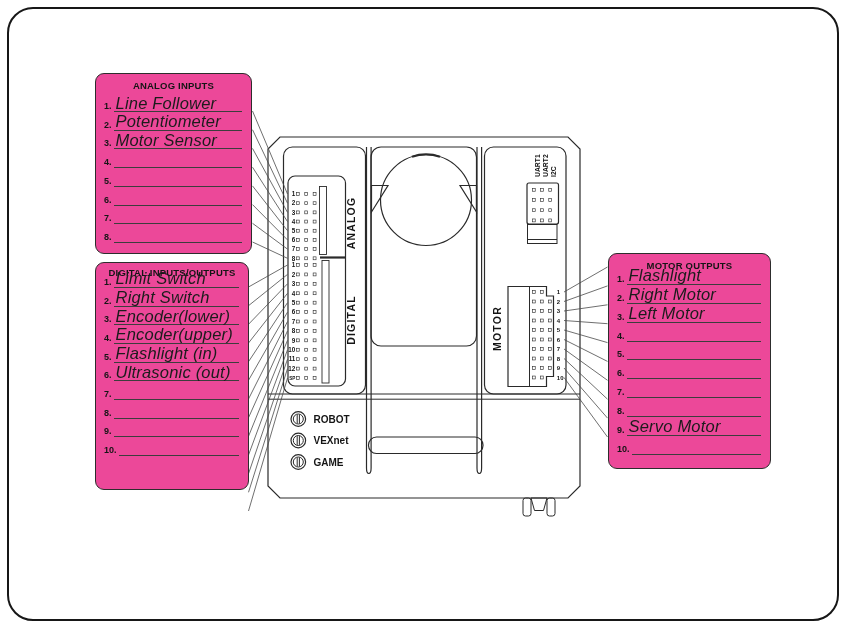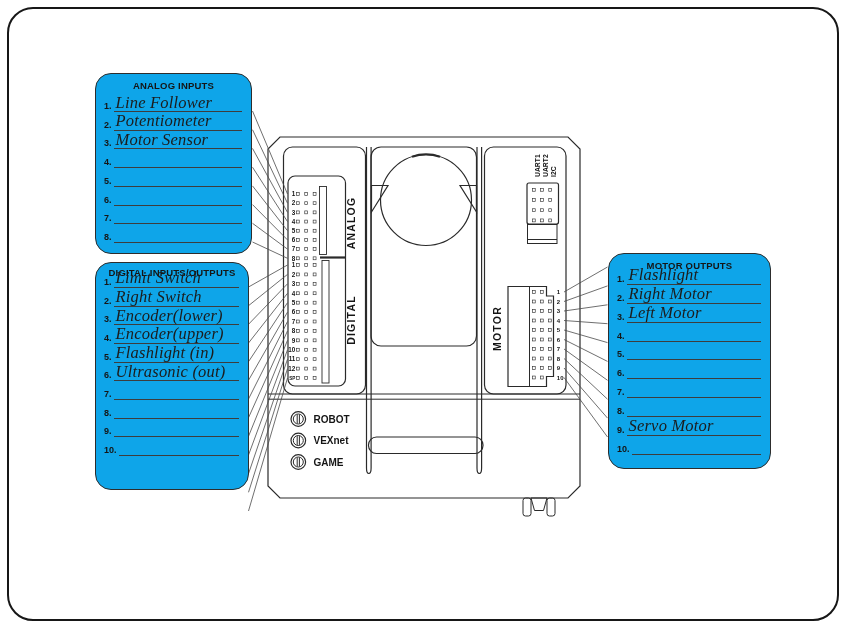--- a/index.html
+++ b/index.html
@@ -1,42 +1,42 @@
 <!DOCTYPE html>
 <html><head>
 <meta charset="utf-8">
 <style>
   html,body{margin:0;padding:0;background:#ffffff;}
   .canvas{position:relative;width:846px;height:628px;background:#ffffff;overflow:hidden;
           font-family:"Liberation Sans",sans-serif;}
   .frame{position:absolute;left:7px;top:7px;right:7px;bottom:7px;
          border:2.5px solid #171717;border-radius:26px;}
   svg.dev{position:absolute;left:0;top:0;}
-  .label-box{position:absolute;background:#0ea5e9;border:1.6px solid #2d2d2d;border-radius:16px;box-sizing:border-box;}
+  .label-box{position:absolute;background:#ec4899;border:1.6px solid #2d2d2d;border-radius:9px;box-sizing:border-box;}
   .analog-box{left:95px;top:73px;width:157px;height:181px;}
   .digital-box{left:95px;top:262px;width:154px;height:228px;}
   .motor-box{left:608px;top:253px;width:163px;height:216px;}
   .box-title{position:absolute;left:0;right:0;text-align:center;
              font-weight:bold;font-size:9.5px;letter-spacing:.2px;color:#151515;}
   .analog-box .box-title{top:6px;}
   .digital-box .box-title{top:4px;}
   .motor-box .box-title{top:6px;}
   .rows{position:absolute;left:8px;right:9px;}
   .analog-box .rows{top:19.3px;}
   .digital-box .rows{top:6.3px;}
   .motor-box .rows{top:12.1px;}
   .row{display:flex;align-items:flex-end;}
   .analog-box .row{height:18.71px;}
   .digital-box .row{height:18.66px;}
   .motor-box .row{height:18.89px;}
   .num{font-weight:bold;font-size:9px;color:#151515;padding-bottom:1px;margin-right:2px;white-space:nowrap;}
   .num.speaker{font-size:8.5px;letter-spacing:.4px;}
   .line{flex:1;position:relative;border-bottom:1.4px solid #3d3d3d;height:100%;}
   .val{position:absolute;left:2px;bottom:0;line-height:1;white-space:nowrap;
-       font-family:Liberation Serif, serif;font-style:italic;font-size:16.5px;color:#1c1c1c;letter-spacing:.2px;}
+       font-family:Liberation Sans, sans-serif;font-style:italic;font-size:16.5px;color:#1c1c1c;letter-spacing:.2px;}
 </style>
 </head>
 <body>
 
 <div class="canvas">
   <div class="frame"></div>
 
   <svg class="dev" id="devsvg" width="846" height="628" viewBox="0 0 846 628">
     <g fill="none" stroke="#2a2a2a" stroke-width="1.2">
 

